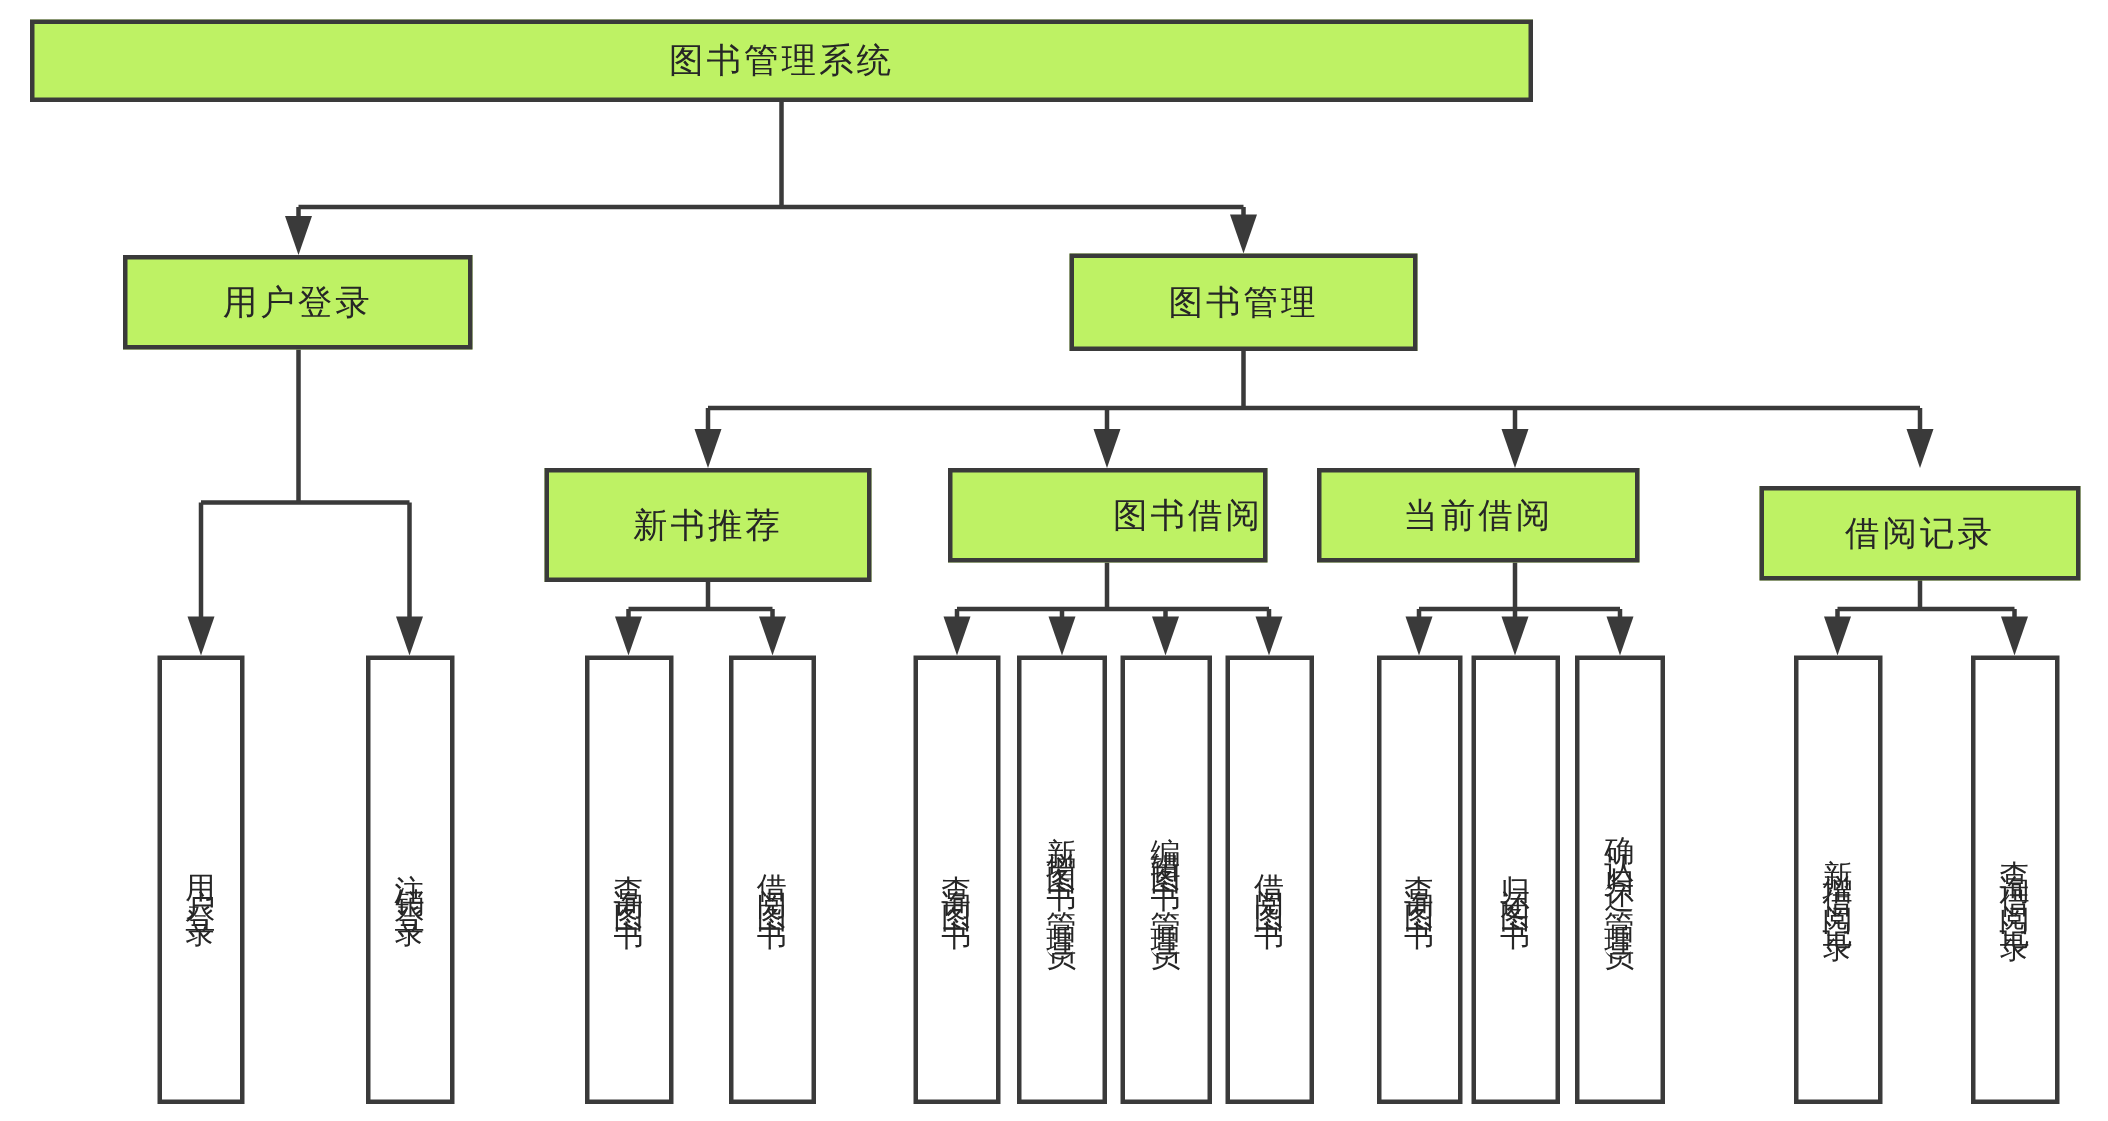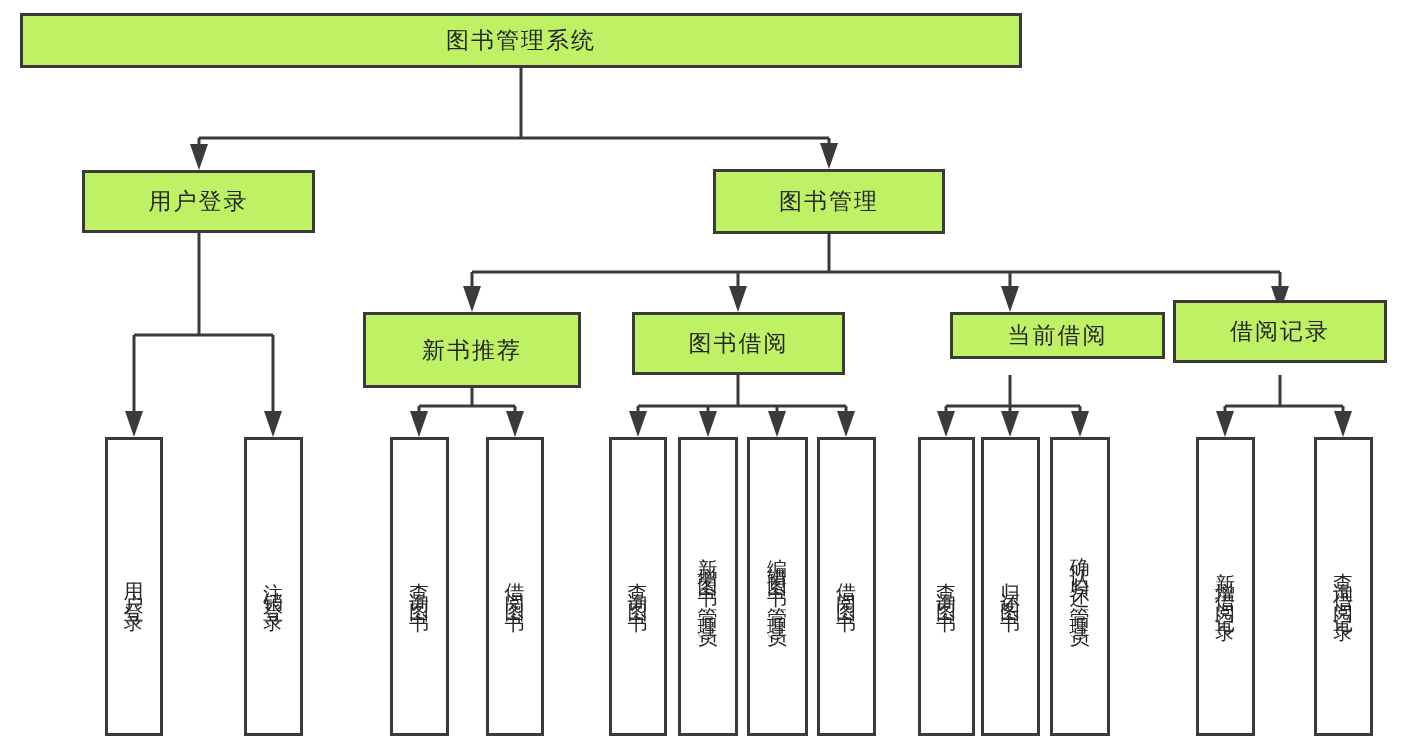--- a/index.html
+++ b/index.html
@@ -131,27 +131,27 @@
   <div class="hbox" style="left:82px; top:170px; width:233px; height:63px;">
     <span class="lbl">用户登录</span>
   </div>
   <div class="hbox" style="left:713px; top:169px; width:232px; height:65px;">
     <span class="lbl">图书管理</span>
   </div>
 
   <div class="hbox" style="left:363px; top:312px; width:218px; height:76px;">
     <span class="lbl">新书推荐</span>
   </div>
-  <div class="hbox" style="left:632px; top:312px; width:213px; height:63px;">
+  <div class="hbox" style="left:632px; top:312px; width:213px; height:63px;justify-content:flex-end;">
     <span class="lbl">图书借阅</span>
   </div>
-  <div class="hbox" style="left:950px; top:312px; width:215px; height:47px;">
+  <div class="hbox" style="left:878px; top:312px; width:215px; height:63px;">
     <span class="lbl">当前借阅</span>
   </div>
-  <div class="hbox" style="left:1173px; top:300px; width:214px; height:63px;">
+  <div class="hbox" style="left:1173px; top:324px; width:214px; height:63px;">
     <span class="lbl">借阅记录</span>
   </div>
 
   <div class="vbox" style="left:105px; width:58px;">
     <span class="lbl">用户登录</span>
   </div>
   <div class="vbox" style="left:244px; width:59px;">
     <span class="lbl">注销登录</span>
   </div>
 

